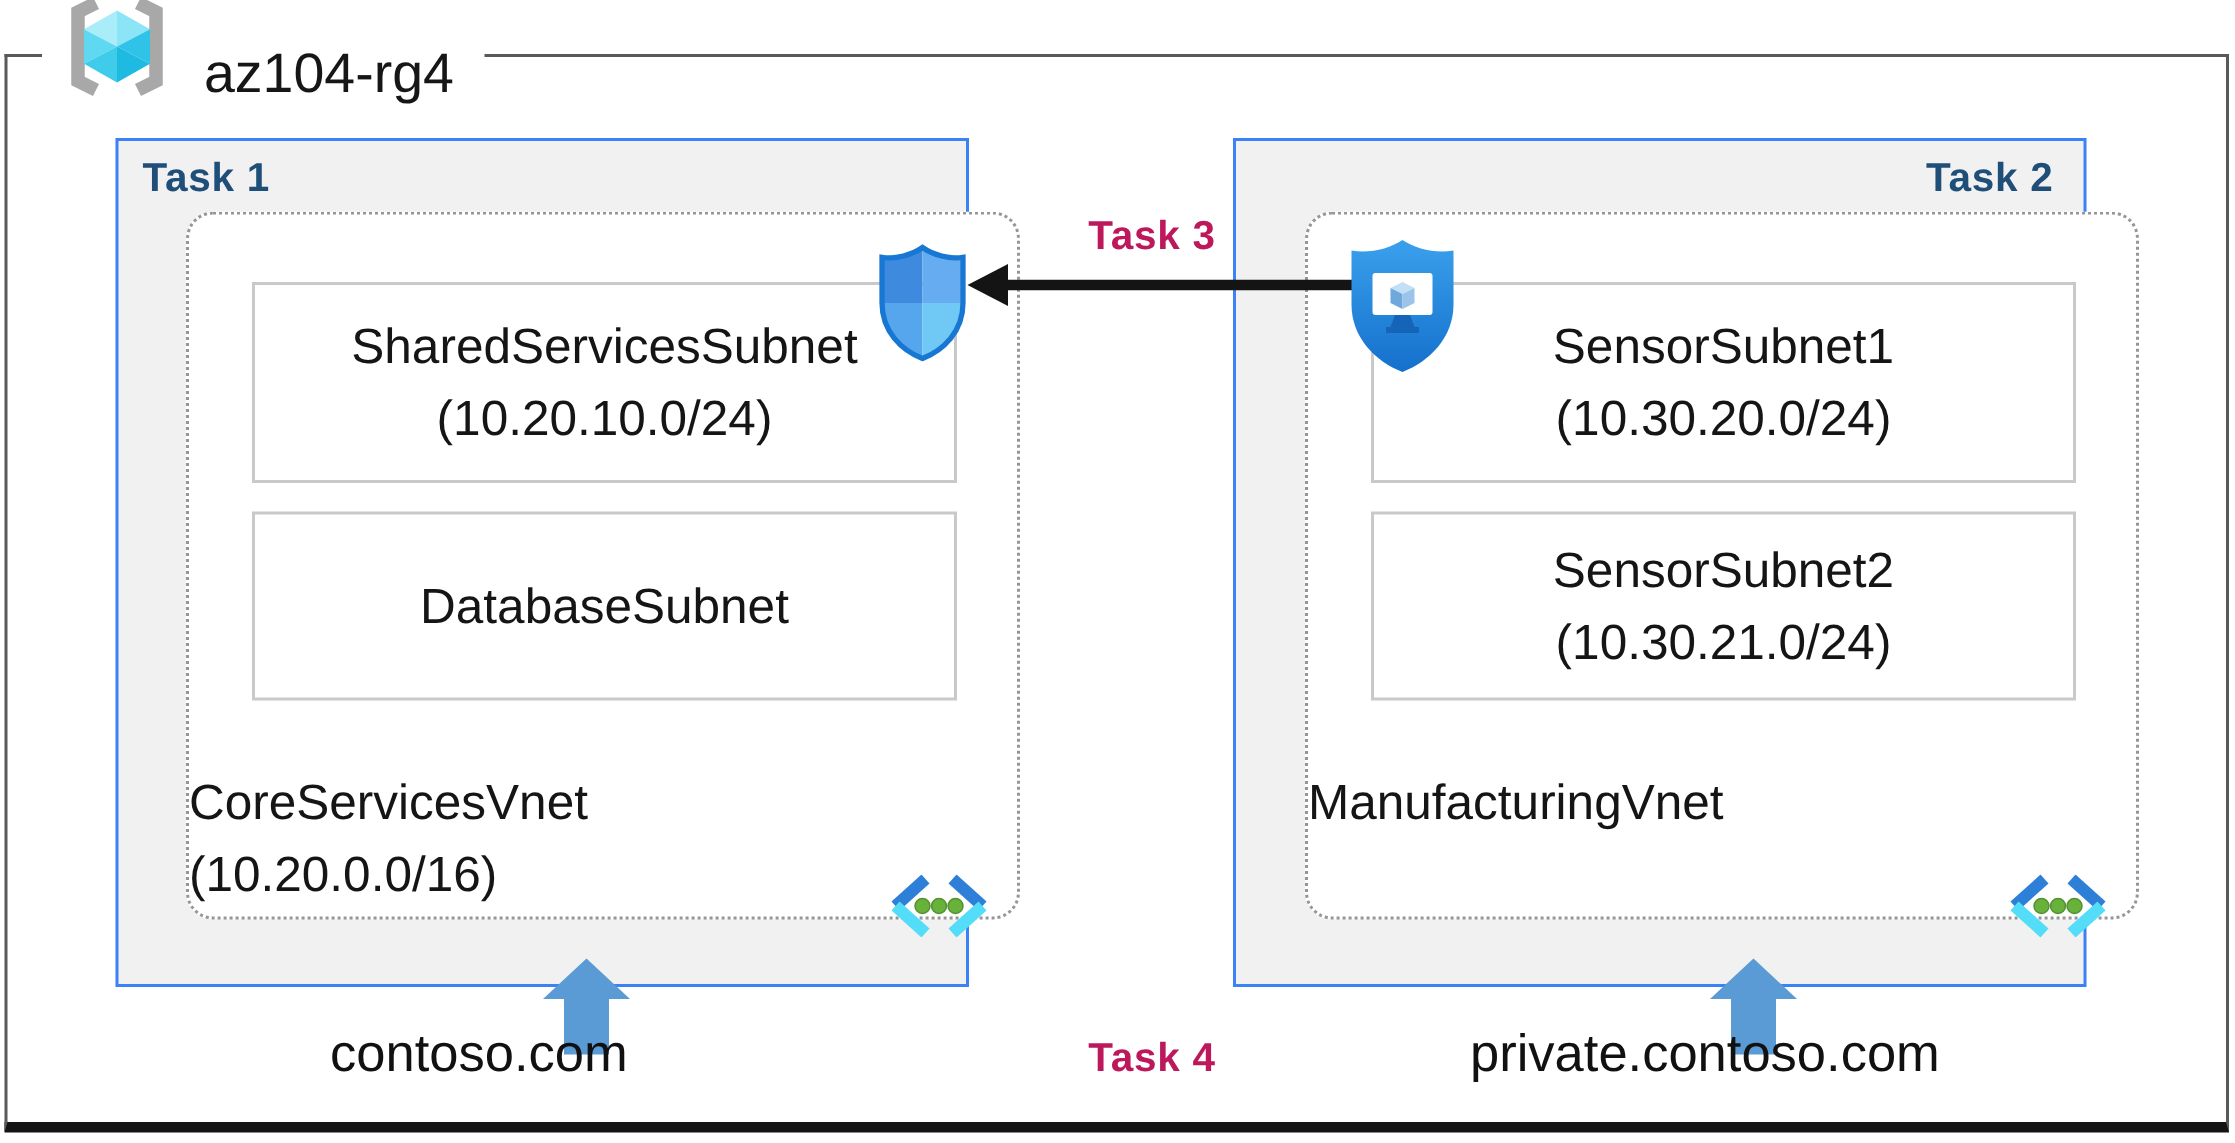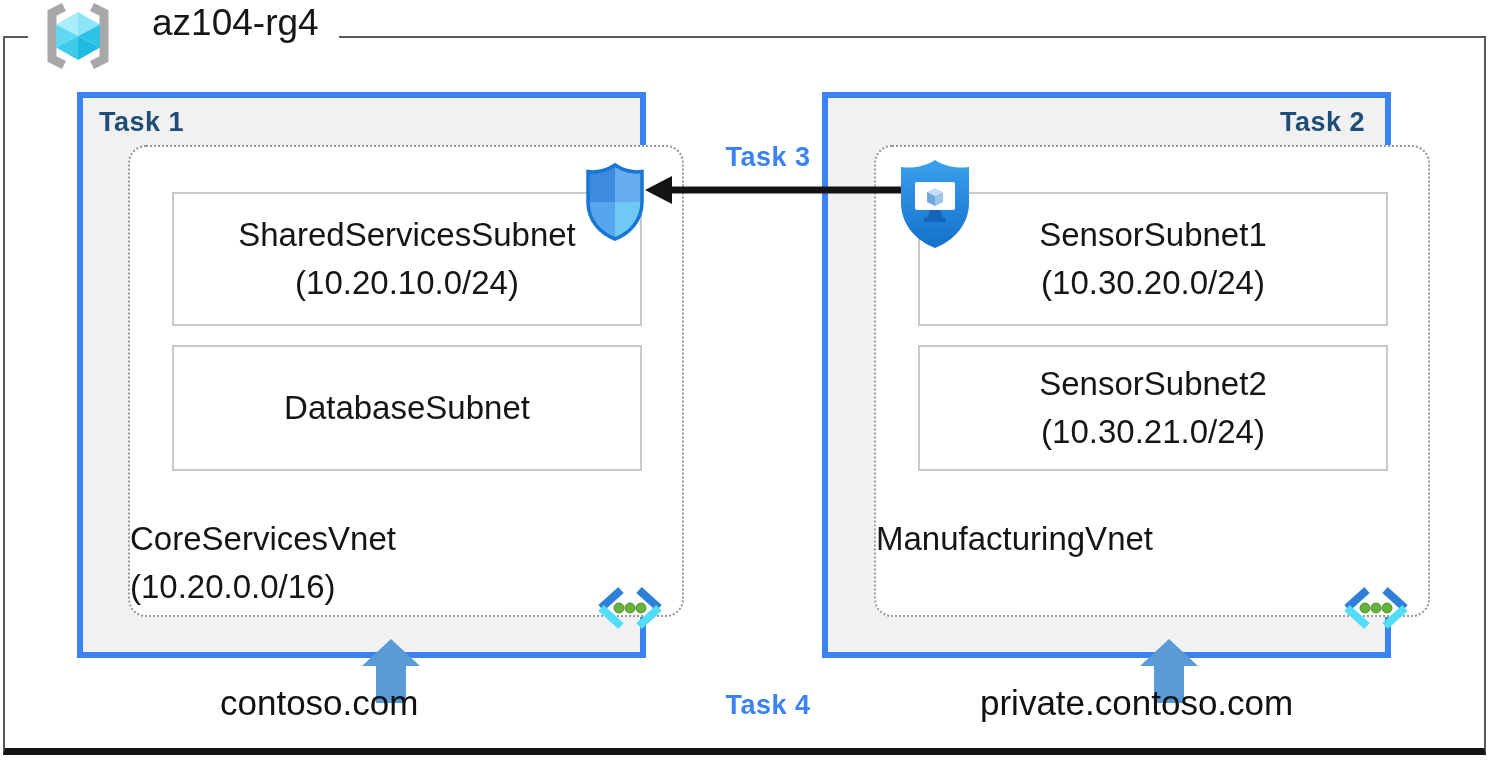--- a/index.html
+++ b/index.html
@@ -7,26 +7,26 @@
     width:1490px;height:762px;position:relative;overflow:hidden;
     font-family:"Liberation Sans","DejaVu Sans",sans-serif;color:#161616;
   }
   .frame{
     position:absolute;left:3px;top:36px;width:1483px;height:719px;
     box-sizing:border-box;border:2px solid #595959;border-bottom:7px solid #141414;
     z-index:0;
   }
   .rg-header{
     position:absolute;left:28px;top:2px;height:68px;z-index:6;
-    display:flex;align-items:flex-start;gap:36px;background:#fff;padding:0 20px 0 12px;
+    display:flex;align-items:flex-end;gap:20px;background:#fff;padding:0 20px 0 12px;
   }
   .rg-name{font-size:37px;color:#161616;}
   .task-box{
     position:absolute;top:92px;width:569px;height:566px;z-index:1;
-    background:#F1F1F1;border:6px solid #3b82f6;box-sizing:border-box;
+    background:#F1F1F1;border:2px solid #3b82f6;box-sizing:border-box;
   }
   #task-box-1{left:77px;}
   #task-box-2{left:822px;}
   .task-label{
     position:absolute;top:9px;font-weight:bold;font-size:27px;color:#1F4E79;
     letter-spacing:0.5px;
   }
   .tl-left{left:16px;}
   .tl-right{right:20px;}
   .dotted-box{
@@ -47,21 +47,21 @@
     position:absolute;top:368px;left:0;width:100%;text-align:left;
     font-size:33px;line-height:1.45;color:#151515;
   }
   .vnet-label span{display:block;}
   .vnet-icon{position:absolute;right:16px;bottom:-14px;z-index:3;line-height:0;}
   .nsg-icon{position:absolute;left:584px;top:162px;z-index:4;line-height:0;}
   .asg-icon{position:absolute;left:897px;top:157px;z-index:4;line-height:0;}
   .task3-arrow{position:absolute;left:642px;top:172px;z-index:3;line-height:0;}
   .mid-label{
     position:absolute;left:690px;width:156px;text-align:center;
-    font-weight:bold;font-size:27px;color:#3b82f6;letter-spacing:0.5px;
+    font-weight:bold;font-size:27px;color:#be185d;letter-spacing:0.5px;
   }
   #task3-label{top:142px;}
   #task4-label{top:690px;}
   .up-arrow{position:absolute;width:58px;height:64px;z-index:2;}
   .up-arrow .head{
     width:0;height:0;margin:0 auto;
     border-left:29px solid transparent;border-right:29px solid transparent;
     border-bottom:27px solid #5B9BD5;
   }
   .up-arrow .shaft{width:30px;height:37px;margin:0 auto;background:#5B9BD5;}

